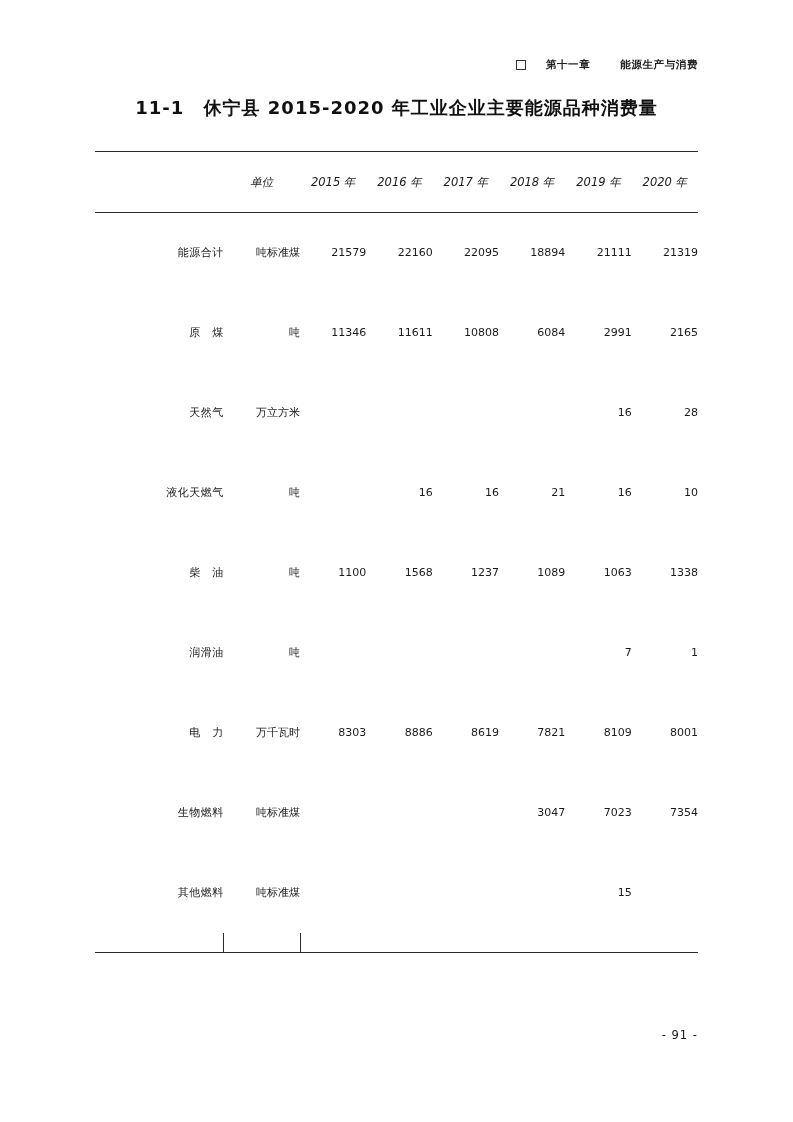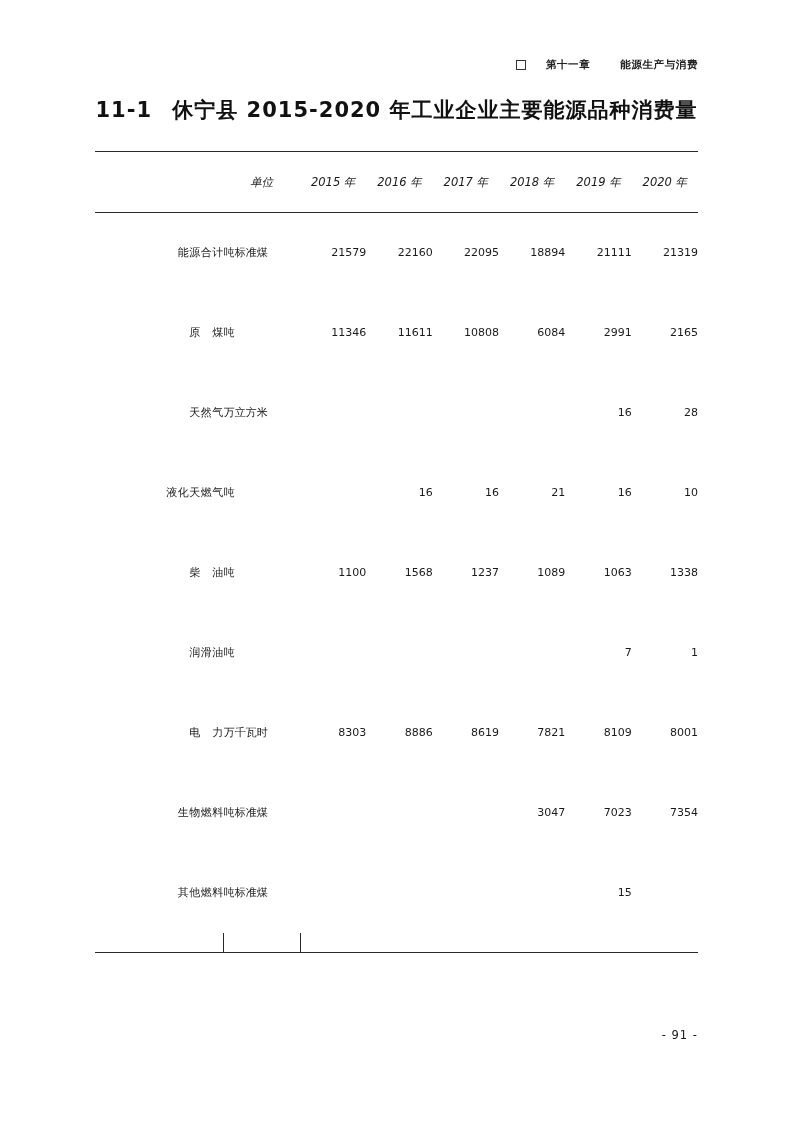--- a/index.html
+++ b/index.html
@@ -45,21 +45,21 @@
   }
   .runhead .chapter { margin-right: 10px; }
 
   
   .title {
     position: absolute;
     left: 0;
     top: 96px;
     width: 793px;
     text-align: center;
-    font-size: 21px;
+    font-size: 18px;
     font-weight: 700;
     letter-spacing: 1px;
     color: #111;
   }
   .title .num { margin-right: 12px; }
 
   
   .table-wrap {
     position: absolute;
     left: 95px;
@@ -103,21 +103,21 @@
   tr.body-row td {
     vertical-align: middle;
   }
   td.item {
     text-align: right;
     padding-left: 32px;
     font-size: 11.5px;
     letter-spacing: 0.5px;
   }
   td.unit {
-    text-align: left;
+    text-align: right;
     font-size: 11.5px;
     border-left: 1px solid #2a2a2a;
     border-right: 1px solid #2a2a2a;
   }
   td.val {
     text-align: right;
     padding-right: 12px;
     font-size: 11.5px;
   }
 

